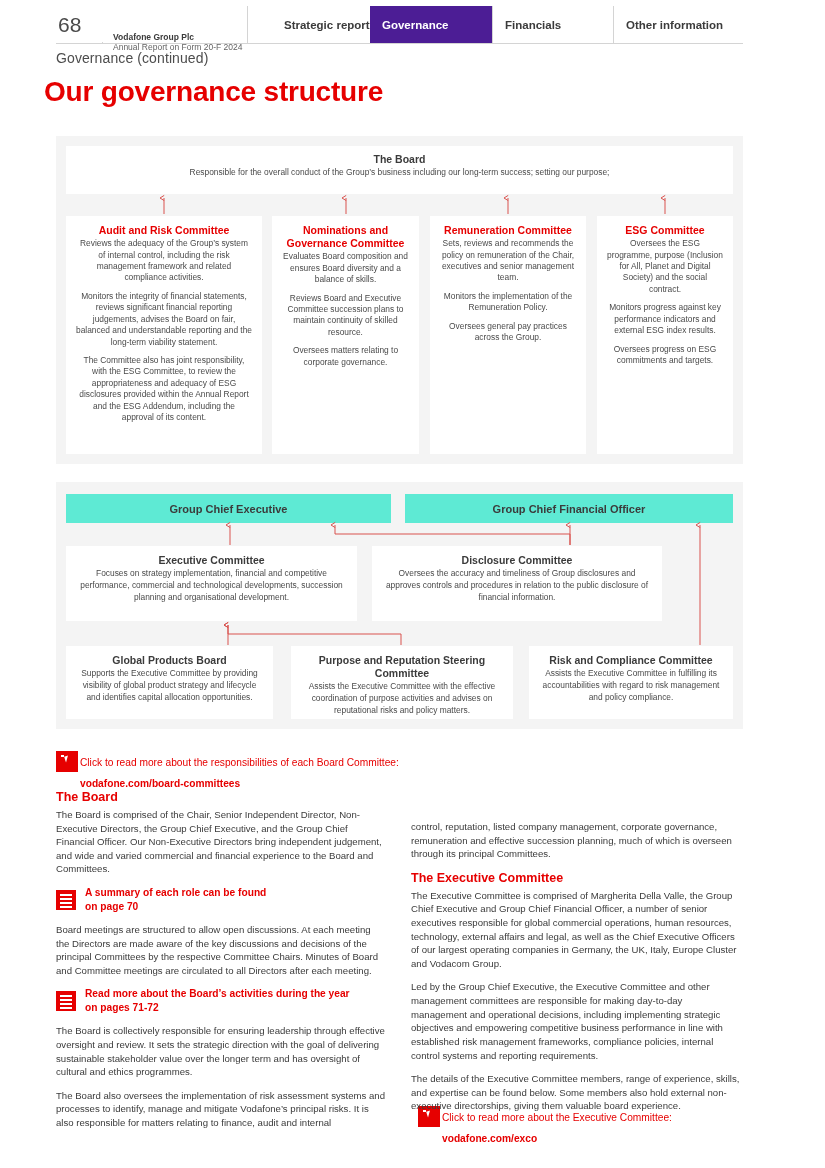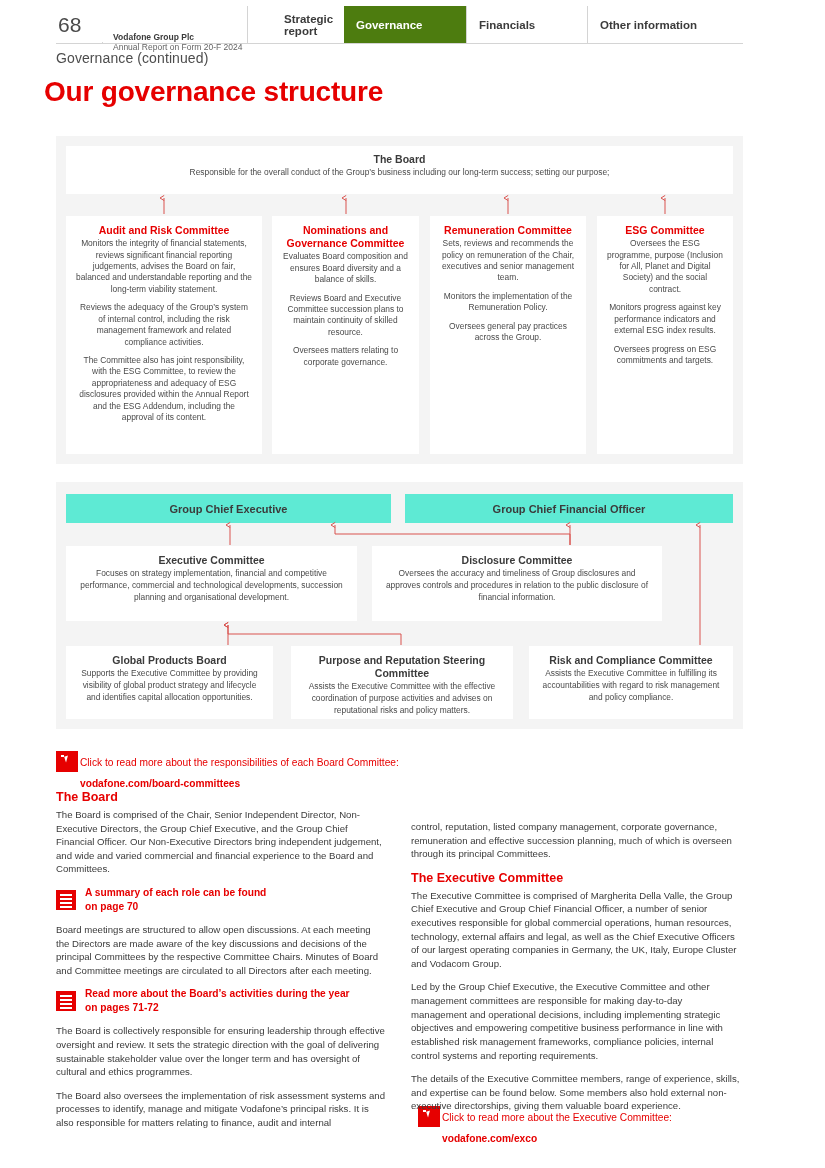--- a/index.html
+++ b/index.html
@@ -26,22 +26,22 @@
     width: 145px; display: flex; flex-direction: column; justify-content: center;
     border-left: 1px solid #d4d4d4; padding-left: 10px; margin-top: 36px;
   }
   .hdr-company-name { font-size: 8.5px; font-weight: bold; color: #3b3b3b; line-height: 1.25; }
   .hdr-company-sub { font-size: 8.5px; color: #636363; line-height: 1.3; }
   .hdr-tab {
     display: flex; align-items: center; justify-content: flex-start;
     border-left: 1px solid #d4d4d4; padding-left: 12px;
     font-size: 11.5px; font-weight: bold; color: #3b3b3b;
   }
-  .hdr-tab.t1 { width: 97px; padding-left: 36px; }
-  .hdr-tab.t2 { width: 122px; background: #4d7c0f; color: #ffffff; border-left: none; }
+  .hdr-tab.t1 { width: 123px; padding-left: 36px; }
+  .hdr-tab.t2 { width: 122px; background: #4c1d95; color: #ffffff; border-left: none; }
   .hdr-tab.t3 { width: 121px; }
   .hdr-tab.t4 { width: 130px; }
 
   .kicker {
     position: absolute; left: 56px; top: 50px;
     font-size: 14px; color: #4d4d4d; letter-spacing: .1px;
   }
   .page-title {
     position: absolute; left: 44px; top: 76px;
     font-size: 28px; font-weight: bold; color: #e60000; letter-spacing: -.2px;
@@ -162,22 +162,22 @@
 
   <div class="panel" id="panel-board"></div>
 
   <div class="wbox" id="box-the-board">
     <div class="ttl">The Board</div>
     <p>Responsible for the overall conduct of the Group’s business including our long-term success; setting our purpose;</p>
   </div>
 
   <div class="wbox cbox" id="box-audit">
     <div class="ttl">Audit and Risk Committee</div>
+    <p>Reviews the adequacy of the Group’s system of internal control, including the risk management framework and related compliance activities.</p>
     <p>Monitors the integrity of financial statements, reviews significant financial reporting judgements, advises the Board on fair, balanced and understandable reporting and the long-term viability statement.</p>
-    <p>Reviews the adequacy of the Group’s system of internal control, including the risk management framework and related compliance activities.</p>
     <p>The Committee also has joint responsibility, with the ESG Committee, to review the appropriateness and adequacy of ESG disclosures provided within the Annual Report and the ESG Addendum, including the approval of its content.</p>
   </div>
 
   <div class="wbox cbox" id="box-noms">
     <div class="ttl">Nominations and Governance Committee</div>
     <p>Evaluates Board composition and ensures Board diversity and a balance of skills.</p>
     <p>Reviews Board and Executive Committee succession plans to maintain continuity of skilled resource.</p>
     <p>Oversees matters relating to corporate governance.</p>
   </div>
 

